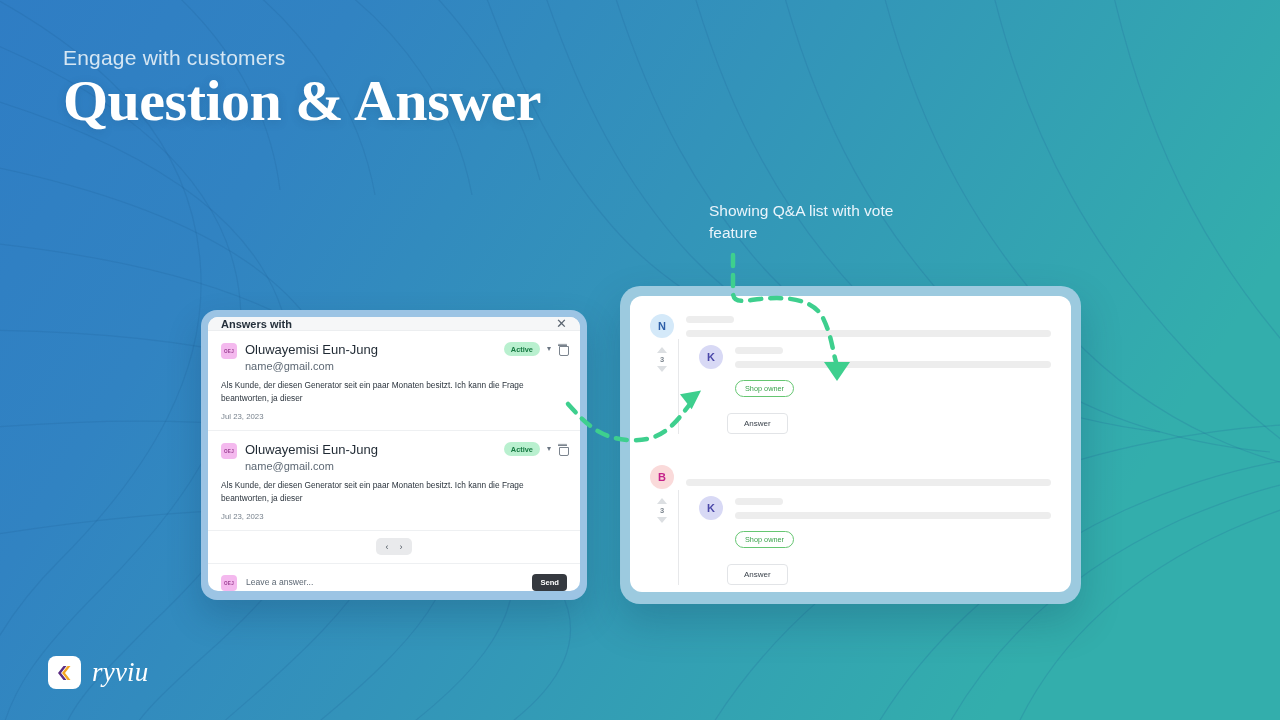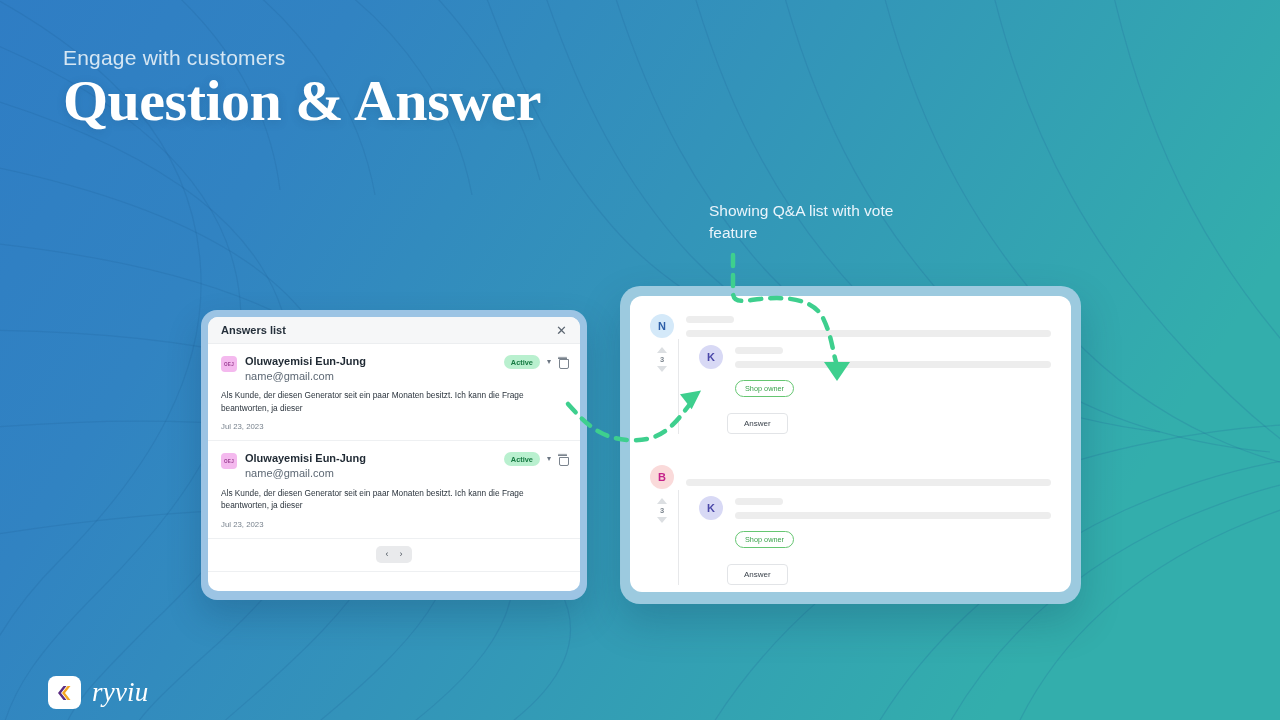--- a/index.html
+++ b/index.html
@@ -52,21 +52,21 @@
 
   .answers-scroll { flex:1; }
   .answer-item { padding:10px 13px 9px 13px; border-bottom:1px solid #eef0f2; }
   .answer-top { display:flex; align-items:flex-start; gap:8px; }
   .av {
     width:16px; height:16px; border-radius:4px; background:#f4b9ee;
     color:#9b3f92; font-size:4.6px; font-weight:700; letter-spacing:0.2px;
     display:flex; align-items:center; justify-content:center; flex:0 0 auto; margin-top:2px;
   }
   .who { flex:1; min-width:0; }
-  .who-name { font-size:11px; font-weight:700; color:#1f2933; line-height:1.35; }
+  .who-name { font-size:13px; font-weight:400; color:#1f2933; line-height:1.35; }
   .who-mail { font-size:11px; color:#5d6874; line-height:1.4; }
   .ctrls { display:flex; align-items:center; gap:7px; padding-top:1px; }
   .pill-active {
     background:#b9f0cf; color:#167a42; font-size:7.4px; font-weight:700;
     padding:2.5px 7px; border-radius:9px;
   }
   .chev { color:#6b7682; font-size:8px; line-height:1; cursor:pointer; }
   .trash { width:9px; height:10px; position:relative; cursor:pointer; }
   .trash::before{
     content:""; position:absolute; left:0.5px; top:2.4px; width:8px; height:7.6px;
@@ -139,21 +139,21 @@
     display:inline-block; border:1px solid #66c672; color:#3aa34c;
     font-size:7.3px; border-radius:10px; padding:3px 9px; margin-top:11px; margin-left:36px;
   }
   .answer-btn {
     display:inline-block; border:1px solid #e2e4e7; background:#fff; color:#3b434c;
     font-size:8px; padding:5px 16px; border-radius:4px; margin-top:16px; margin-left:28px;
     cursor:pointer;
   }
 
   
-  .logo { position:absolute; left:48px; top:676px; display:flex; align-items:center; gap:11px; z-index:6;}
+  .logo { position:absolute; left:48px; top:656px; display:flex; align-items:center; gap:11px; z-index:6;}
   .logo-mark {
     width:33px; height:33px; background:#ffffff; border-radius:8px;
     display:flex; align-items:center; justify-content:center;
   }
   .logo-text { font-family:"Liberation Serif", serif; font-style:italic; font-size:27px; color:#ffffff; letter-spacing:0.2px;}
 </style>
 </head>
 <body>
 
 <svg id="topo" viewBox="0 0 1280 720" preserveAspectRatio="none">
@@ -207,21 +207,21 @@
     <path d="M568,404 C586,424 600,438 628,440 C660,442 672,428 690,404"></path>
   </g>
   <polygon points="824,362 850,362 837,381" fill="#3ecf8e"></polygon>
   <polygon points="684,386 703,396 684,405" fill="#3ecf8e" transform="rotate(-38 694 396)"></polygon>
 </svg>
 
 <div class="device-left">
   <div class="panel-left">
 
     <div class="panel-head">
-      <div class="panel-head-title">Answers list</div>
+      <div class="panel-head-title">Answers with</div>
       <div class="close-x">✕</div>
     </div>
 
     <div class="answers-scroll">
 
       <div class="answer-item">
         <div class="answer-top">
           <div class="av">OEJ</div>
           <div class="who">
             <div class="who-name">Oluwayemisi Eun-Jung</div>
@@ -255,20 +255,25 @@
       </div>
 
       <div class="pager">
         <div class="pager-pill">
           <div class="pager-btn">‹</div>
           <div class="pager-btn">›</div>
         </div>
       </div>
     </div>
 
+    <div class="leave-row">
+      <div class="av">OEJ</div>
+      <div class="leave-ph">Leave a answer...</div>
+      <div class="send-btn">Send</div>
+    </div>
 
   </div>
 </div>
 
 <div class="device-right">
   <div class="panel-right">
 
     <div class="thread">
       <div class="q-head">
         <div class="rav blue">N</div>

